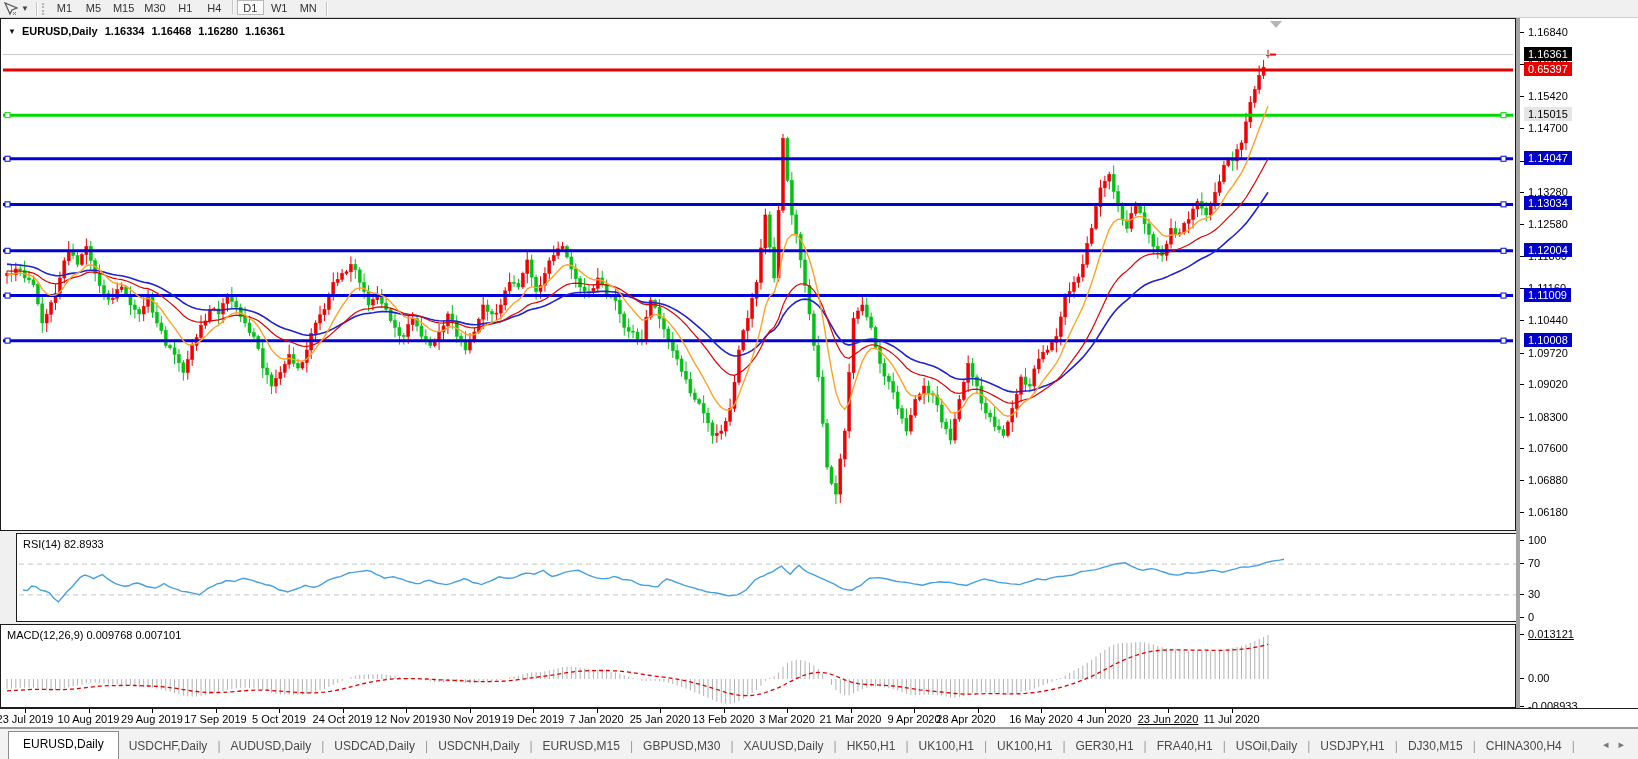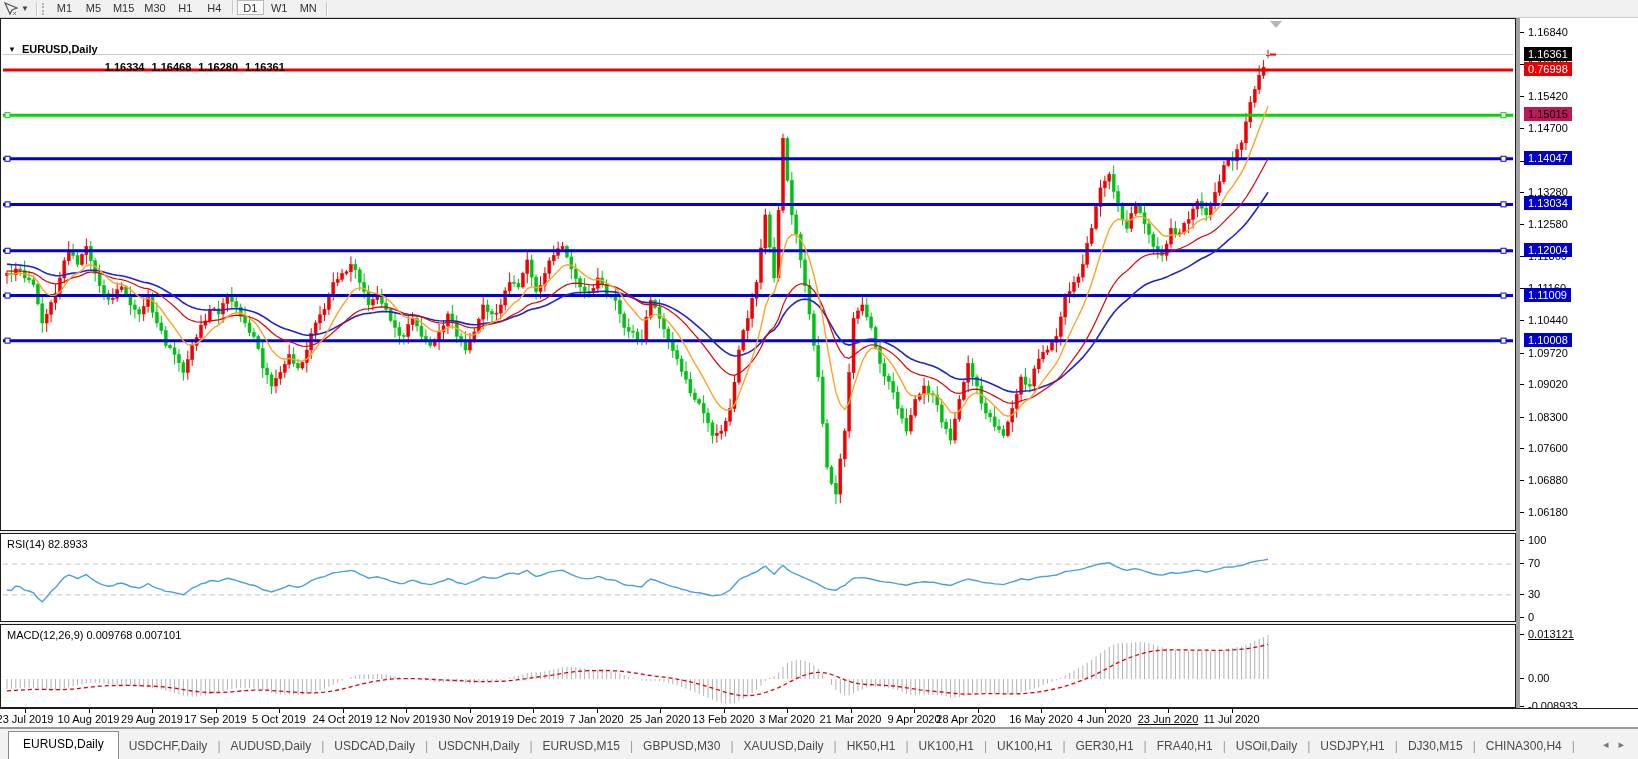--- a/index.html
+++ b/index.html
@@ -18,28 +18,28 @@
   .tb-grip { width:4px; height:12px; border-left:2px dotted #b4b4b4; margin:0 4px 0 2px; }
   .tf-wrap { display:flex; align-items:flex-start; height:18px; }
   .tf-btn { min-width:27px; height:15px; line-height:15px; text-align:center;
             font-size:11px; color:#333; padding:0 3px; margin:0 1px;
             border:1px solid transparent; cursor:default; }
   .tf-btn.active { background:#fbfbfb; border:1px solid #b9b9b9; }
 
   
   .pane { position:absolute; left:0; background:#fff; border:1px solid #1c1c1c; }
   #main-pane  { top:18px;  width:1516px; height:513px; }
-  #rsi-pane   { top:533px; width:1516px; height:89px; }
+  #rsi-pane   { top:533px; width:1516px; height:89px;margin-left:16px; }
   #macd-pane  { top:624px; width:1516px; height:84px; }
   .pane svg { position:absolute; left:0; top:0; }
 
   .chart-title { position:absolute; left:7px; top:6px; font-size:11px; font-weight:bold;
                  color:#000; display:flex; align-items:center; white-space:pre; }
   .chart-title .tri { font-size:8px; margin-right:6px; color:#111; }
-  .chart-title .num { font-weight:bold; margin-left:7px;margin-top:36px; }
+  .chart-title .num { font-weight:bold; margin-left:7px; }
   .pane-label { position:absolute; left:6px; top:4px; font-size:11px; color:#000;
                 white-space:pre; }
 
   .shift-marker { position:absolute; left:1270px; top:21px; width:0; height:0;
                   border-left:6px solid transparent; border-right:6px solid transparent;
                   border-top:7px solid #b6b6b6; }
 
   
   #axis-col { position:absolute; left:1516px; top:18px; width:128px; height:690px;
               background:#fff; border-left:4px solid #a3a3a3; }
@@ -1054,22 +1054,22 @@
       <div class="ax-lab" style="top: 569.9px;">30</div>
       <div class="ax-tickmark" style="top: 599px;"></div>
       <div class="ax-lab" style="top: 593px;">0</div>
       <div class="ax-tickmark" style="top: 616px;"></div>
       <div class="ax-lab" style="top: 610px; text-decoration: underline;">0.013121</div>
       <div class="ax-tickmark" style="top: 660px;"></div>
       <div class="ax-lab" style="top: 654px;">0.00</div>
       <div class="ax-tickmark" style="top: 688px;"></div>
       <div class="ax-lab" style="top: 682px;">-0.008933</div>
       <div class="badge" style="top: 28.5685px; background: rgb(0, 0, 0); color: rgb(255, 255, 255);">1.16361</div>
-      <div class="badge" style="top: 44.0131px; background: rgb(232, 0, 0); color: rgb(255, 255, 255);">0.76998</div>
-      <div class="badge" style="top: 89.1764px; background: #be185d; color: rgb(0, 0, 0);">1.15015</div>
+      <div class="badge" style="top: 44.0131px; background: rgb(232, 0, 0); color: rgb(255, 255, 255);">0.65397</div>
+      <div class="badge" style="top: 89.1764px; background: #e5e5e5; color: rgb(0, 0, 0);">1.15015</div>
       <div class="badge" style="top: 132.764px; background: rgb(0, 0, 200); color: rgb(255, 255, 255);">1.14047</div>
       <div class="badge" style="top: 178.377px; background: rgb(0, 0, 200); color: rgb(255, 255, 255);">1.13034</div>
       <div class="badge" style="top: 224.756px; background: rgb(0, 0, 200); color: rgb(255, 255, 255);">1.12004</div>
       <div class="badge" style="top: 269.559px; background: rgb(0, 0, 200); color: rgb(255, 255, 255);">1.11009</div>
       <div class="badge" style="top: 314.632px; background: rgb(0, 0, 200); color: rgb(255, 255, 255);">1.10008</div>
     </div>
 
   <div id="date-strip">
       <div class="date-tick" style="left: 25px;"></div>
       <div class="date-lab" style="left: 25px;">23 Jul 2019</div>

